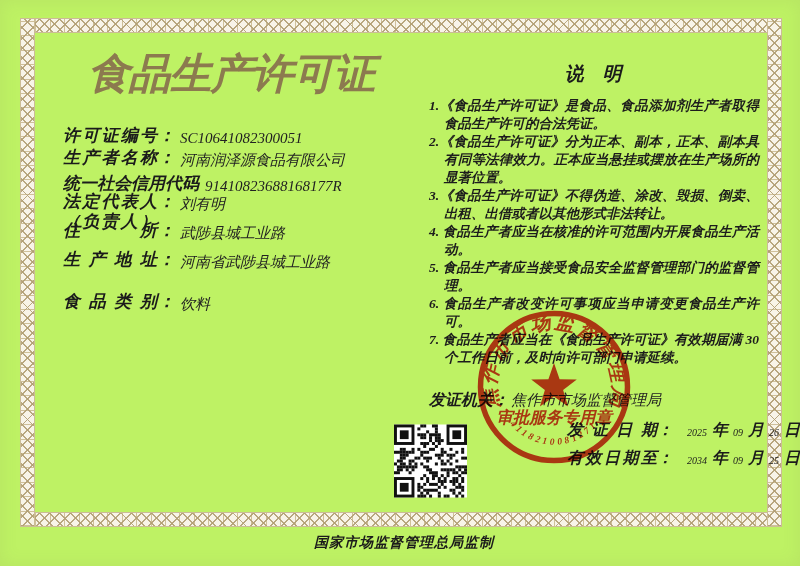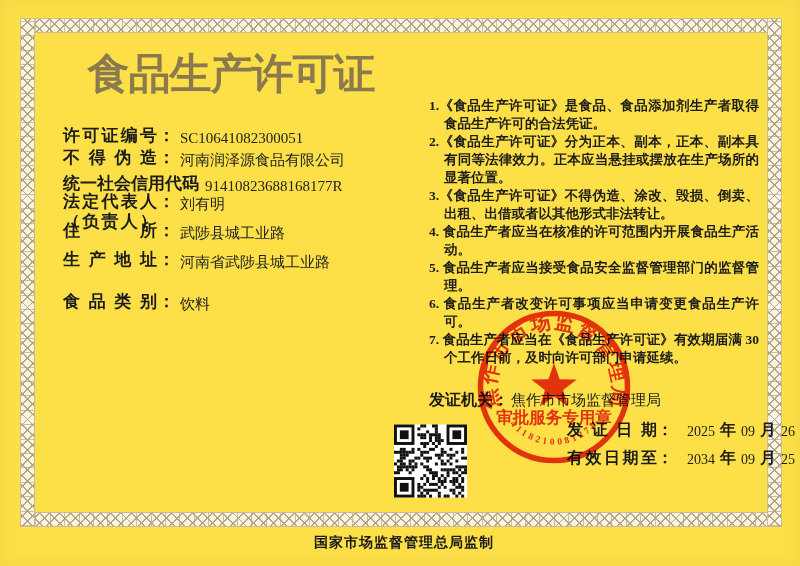--- a/index.html
+++ b/index.html
@@ -1,21 +1,22 @@
 <!DOCTYPE html>
 <html><head>
 <meta charset="utf-8">
 <style>
   html,body{margin:0;padding:0;background:#e8e8e6;}
   .page{
     position:relative; width:800px; height:566px; overflow:hidden;
-    background:#fde047;
+    background:#bef264;
     font-family:"Liberation Serif","DejaVu Serif",serif;
     color:#1b1b1b;
     box-shadow: inset 0 0 18px rgba(120,110,90,.10);
+    font-style: italic;
   }
   
   .bstrip{
     position:absolute;
     background-color:#f8f4e8;
     border:1px solid #cbbc96;
     box-sizing:border-box;
   }
   .bh{
     background-image:
@@ -76,21 +77,21 @@
 
   .drow{position:absolute; left:528px; white-space:nowrap;}
   .drow.issue{top:420px;}
   .drow.valid{top:448px;}
   .dlabel{
     display:inline-block; width:90px; vertical-align:top;
     font-size:16px; font-weight:bold;
     text-align:justify; text-align-last:justify; text-justify:inter-character;margin-left:39px;
   }
   .dcolon{font-size:16px; font-weight:bold;}
-  .dnum{font-size:14px; margin:0 5px; position:relative; top:1px;}
+  .dnum{font-size:10px; margin:0 5px; position:relative; top:1px;}
   .dnum.year{margin-left:14px;}
   .dunit{font-size:16px; font-weight:bold;}
 
   
   .qr{position:absolute; left:394px; top:424px; width:73px; height:74px;}
 
   
   .stamp{
     position:absolute; left:466px; top:299px; width:176px; height:176px;
     mix-blend-mode:multiply; opacity:.9; pointer-events:none;
@@ -112,39 +113,40 @@
   <div class="bstrip bh b-bottom"></div>
   <div class="bstrip bv b-left"></div>
   <div class="bstrip bv b-right"></div>
 
   <div class="title">食品生产许可证</div>
 
   <div class="frow" style="top:126px">
     <span class="flabel w94">许可证编号</span><span class="fcolon">：</span><span class="fvalue">SC10641082300051</span>
   </div>
   <div class="frow" style="top:148px">
-    <span class="flabel w94">不得伪造</span><span class="fcolon">：</span><span class="fvalue">河南润泽源食品有限公司</span>
+    <span class="flabel w94">生产者名称</span><span class="fcolon">：</span><span class="fvalue">河南润泽源食品有限公司</span>
   </div>
   <div class="frow" style="top:174px">
     <span class="flabel w119">统一社会信用代码</span><span class="fcolon">：</span><span class="fvalue">91410823688168177R</span>
   </div>
   <div class="frow" style="top:192px">
     <span class="flabel w94">法定代表人</span><span class="fcolon">：</span><span class="fvalue">刘有明</span>
     <span class="flabel w94 flabel2line">（负责人）</span>
   </div>
   <div class="frow" style="top:221px">
     <span class="flabel w94">住所</span><span class="fcolon">：</span><span class="fvalue">武陟县城工业路</span>
   </div>
   <div class="frow" style="top:250px">
     <span class="flabel w94">生产地址</span><span class="fcolon">：</span><span class="fvalue">河南省武陟县城工业路</span>
   </div>
   <div class="frow" style="top:292px">
     <span class="flabel w94">食品类别</span><span class="fcolon">：</span><span class="fvalue">饮料</span>
   </div>
 
+  <div class="notes-title">说　明</div>
   <div class="notes">
     <div class="note-item">1.《食品生产许可证》是食品、食品添加剂生产者取得食品生产许可的合法凭证。</div>
     <div class="note-item">2.《食品生产许可证》分为正本、副本，正本、副本具有同等法律效力。正本应当悬挂或摆放在生产场所的显著位置。</div>
     <div class="note-item">3.《食品生产许可证》不得伪造、涂改、毁损、倒卖、出租、出借或者以其他形式非法转让。</div>
     <div class="note-item">4. 食品生产者应当在核准的许可范围内开展食品生产活动。</div>
     <div class="note-item">5. 食品生产者应当接受食品安全监督管理部门的监督管理。</div>
     <div class="note-item">6. 食品生产者改变许可事项应当申请变更食品生产许可。</div>
     <div class="note-item">7. 食品生产者应当在《食品生产许可证》有效期届满 30 个工作日前，及时向许可部门申请延续。</div>
   </div>
 

